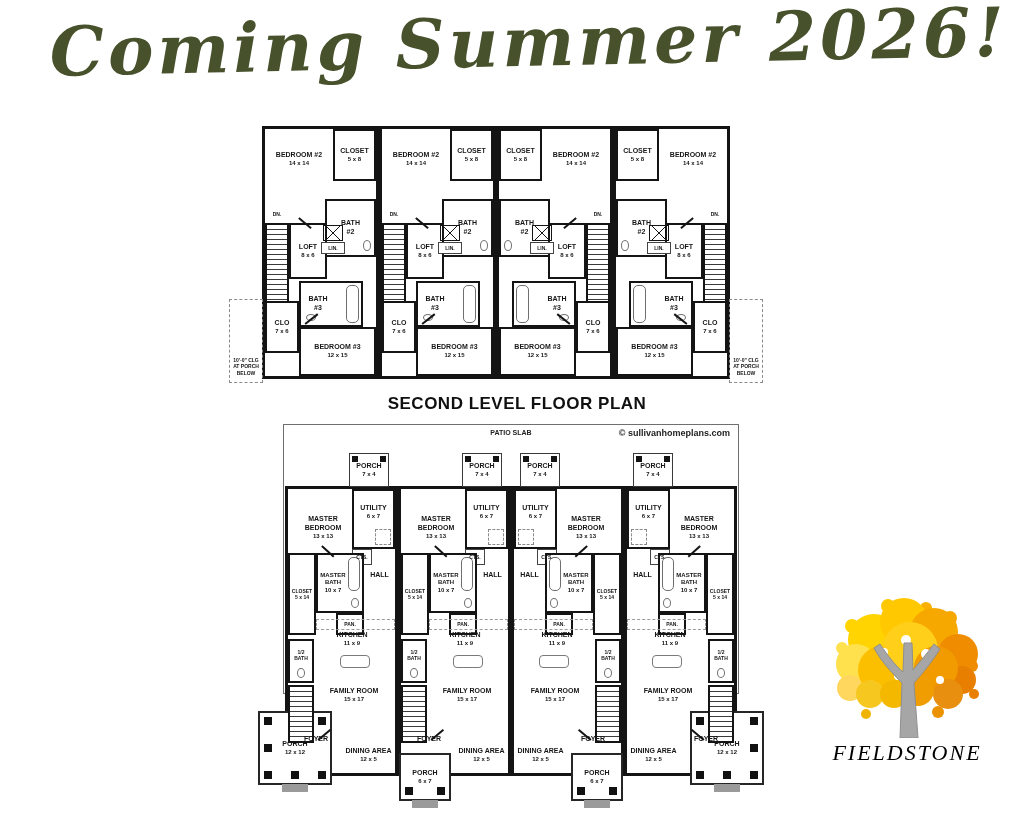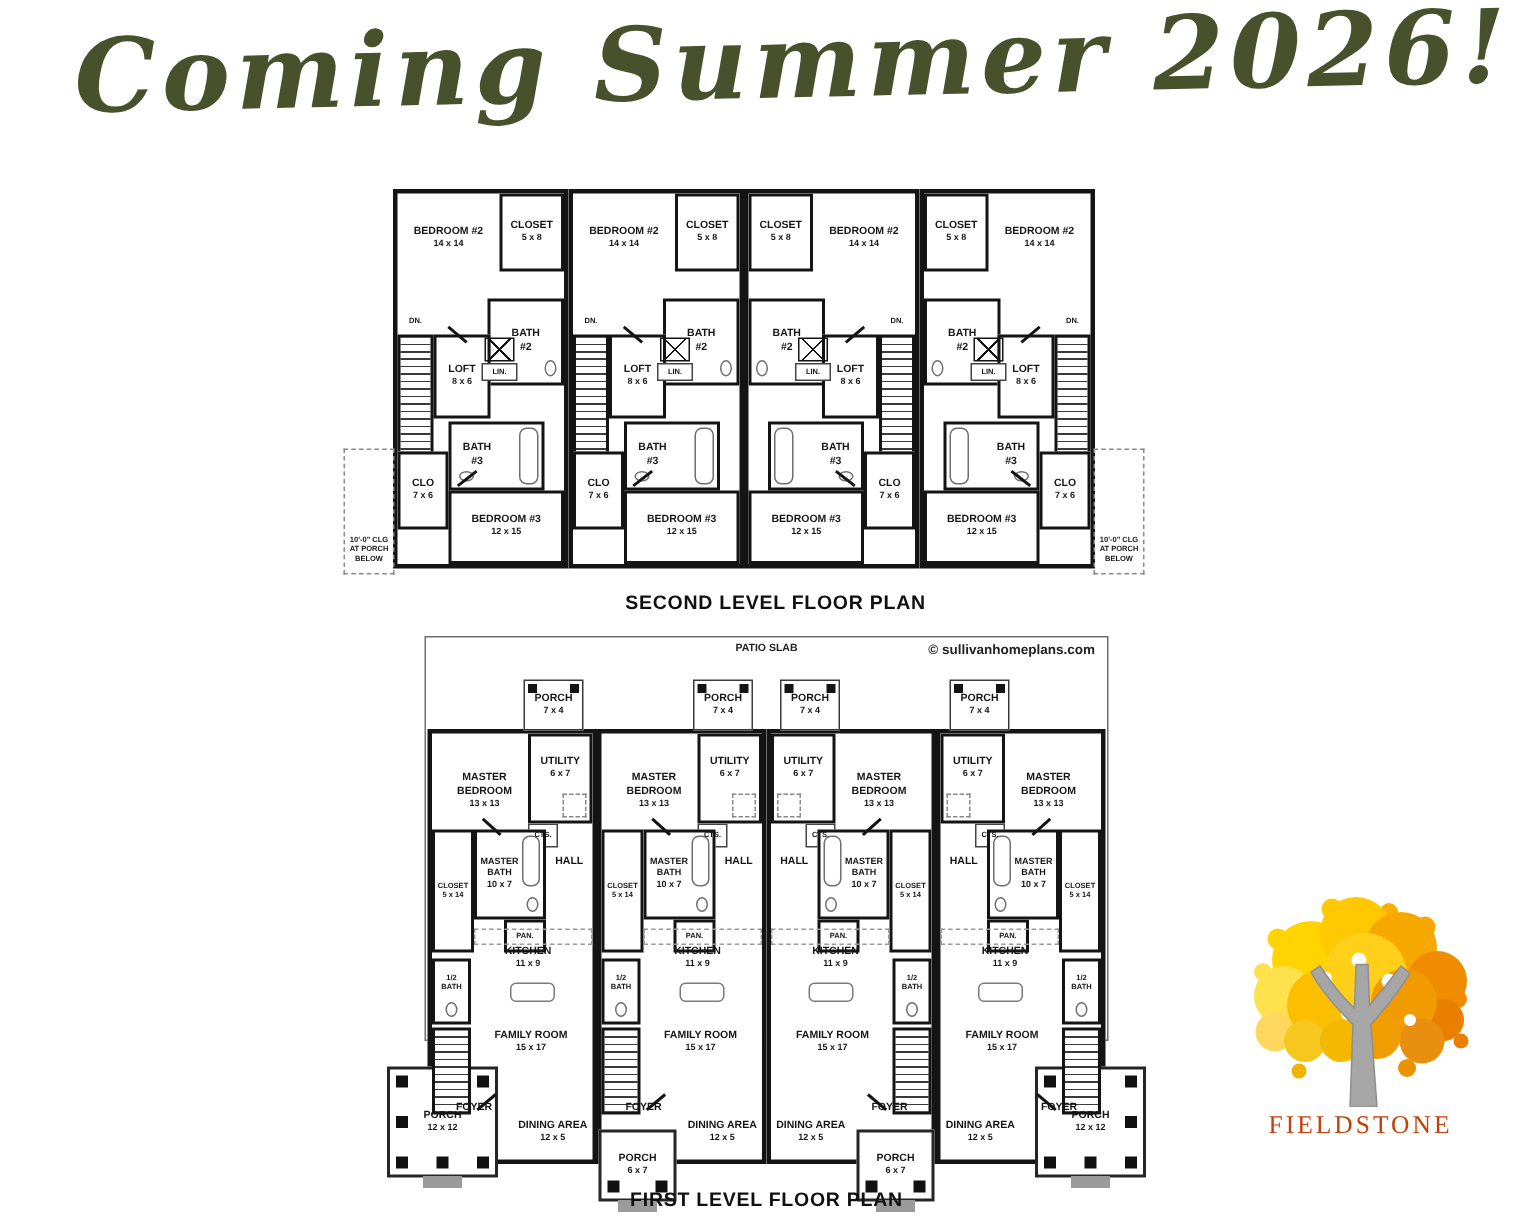--- a/index.html
+++ b/index.html
@@ -29,21 +29,21 @@
   .stairs { position:absolute; border:2px solid #141414;
             background:repeating-linear-gradient(to bottom,#fff 0 4px,#3a3a3a 4px 5px); }
   .xbox { position:absolute; border:1.5px solid #141414; background:
           linear-gradient(45deg,  transparent calc(50% - .7px), #141414 calc(50% - .7px), #141414 calc(50% + .7px), transparent calc(50% + .7px)),
           linear-gradient(-45deg, transparent calc(50% - .7px), #141414 calc(50% - .7px), #141414 calc(50% + .7px), transparent calc(50% + .7px)); }
   .door { position:absolute; width:16px; height:1.5px; background:#141414; transform-origin:left center; }
   .fx { position:absolute; border:1px solid #6f6f6f; background:#fff; }
   .oval { border-radius:50%; }
   .tub  { border-radius:5px; }
   .dash { border-style:dashed; border-color:#8a8a8a; }
-  .caption { position:absolute; font-weight:bold; font-size:13px; letter-spacing:.5px;
+  .caption { position:absolute; font-weight:bold; font-size:17px; letter-spacing:.5px;
              color:#101010; text-align:center; z-index:4; }
   .note { position:absolute; border:1.5px dashed #8a8a8a; background:transparent;
           display:none; z-index:1; }
   .unit.end .note { display:block; }
   .note .lbl { position:absolute; left:1px; right:1px; bottom:6px; font-size:5px; line-height:1.3; }
 
   
   .plan2 { left:228px; top:122px; width:545px; height:300px; }
   .plan2 .units { margin-left:34px; margin-top:4px; width:468px; }
   .sl-unit { width:117px; height:253px; }
@@ -106,22 +106,22 @@
         background-size:8px 8px;
         background-position:4px calc(100% - 4px), calc(100% - 4px) calc(100% - 4px); }
   .porch-end::after, .porch-mid::after { content:""; position:absolute; left:50%; bottom:-9px;
         transform:translateX(-50%); width:26px; height:8px; background:#9a9a9a; }
   .porch-end .lbl, .porch-mid .lbl { left:0; right:0; top:0; bottom:0; }
   .plan1 .caption { left:28px; top:374px; width:456px; }
 
   
   .logo { position:absolute; left:790px; top:588px; width:234px; height:215px; text-align:center; }
   .logo svg { display:block; margin:0 auto; }
-  .logo-text { font-family:"Liberation Serif", serif; font-size:17px; letter-spacing:2px;
-               color:#c2410c; line-height:1.15; margin-top:2px; }
+  .logo-text { font-family:"Liberation Serif", serif; font-size:22px; letter-spacing:2px;
+               color:#000000; line-height:1.15; margin-top:2px;font-style:italic; }
 </style>
 </head>
 <body>
 
 <div class="page">
 
   <div class="banner">Coming Summer 2026!</div>
 
   <div class="plan plan2">
     <div class="units" id="sl-units">
@@ -645,21 +645,20 @@
     </div>
     <div class="lbl fl-foyer">FOYER</div>
     <div class="lbl fl-dining">
       <span>DINING AREA</span>
       <span class="dim">12 x 5</span>
     </div>
     <div class="door" style="left:34px; top:56px; transform:rotate(42deg);"></div>
     <div class="door" style="left:30px; top:250px; transform:rotate(-40deg);"></div>
   </div>
       </div>
-    <div class="caption">FIRST LEVEL FLOOR PLAN</div>
   </div>
 
   <div class="logo">
     <svg viewBox="0 0 170 150" width="176" height="150" aria-hidden="true">
       <g>
         <circle cx="30" cy="38" r="7" fill="#ffd400"></circle>
         <circle cx="66" cy="18" r="7" fill="#ffc800"></circle>
         <circle cx="104" cy="20" r="6" fill="#f9b000"></circle>
         <circle cx="128" cy="30" r="7" fill="#f7a800"></circle>
         <circle cx="20" cy="60" r="6" fill="#ffe14d"></circle>

